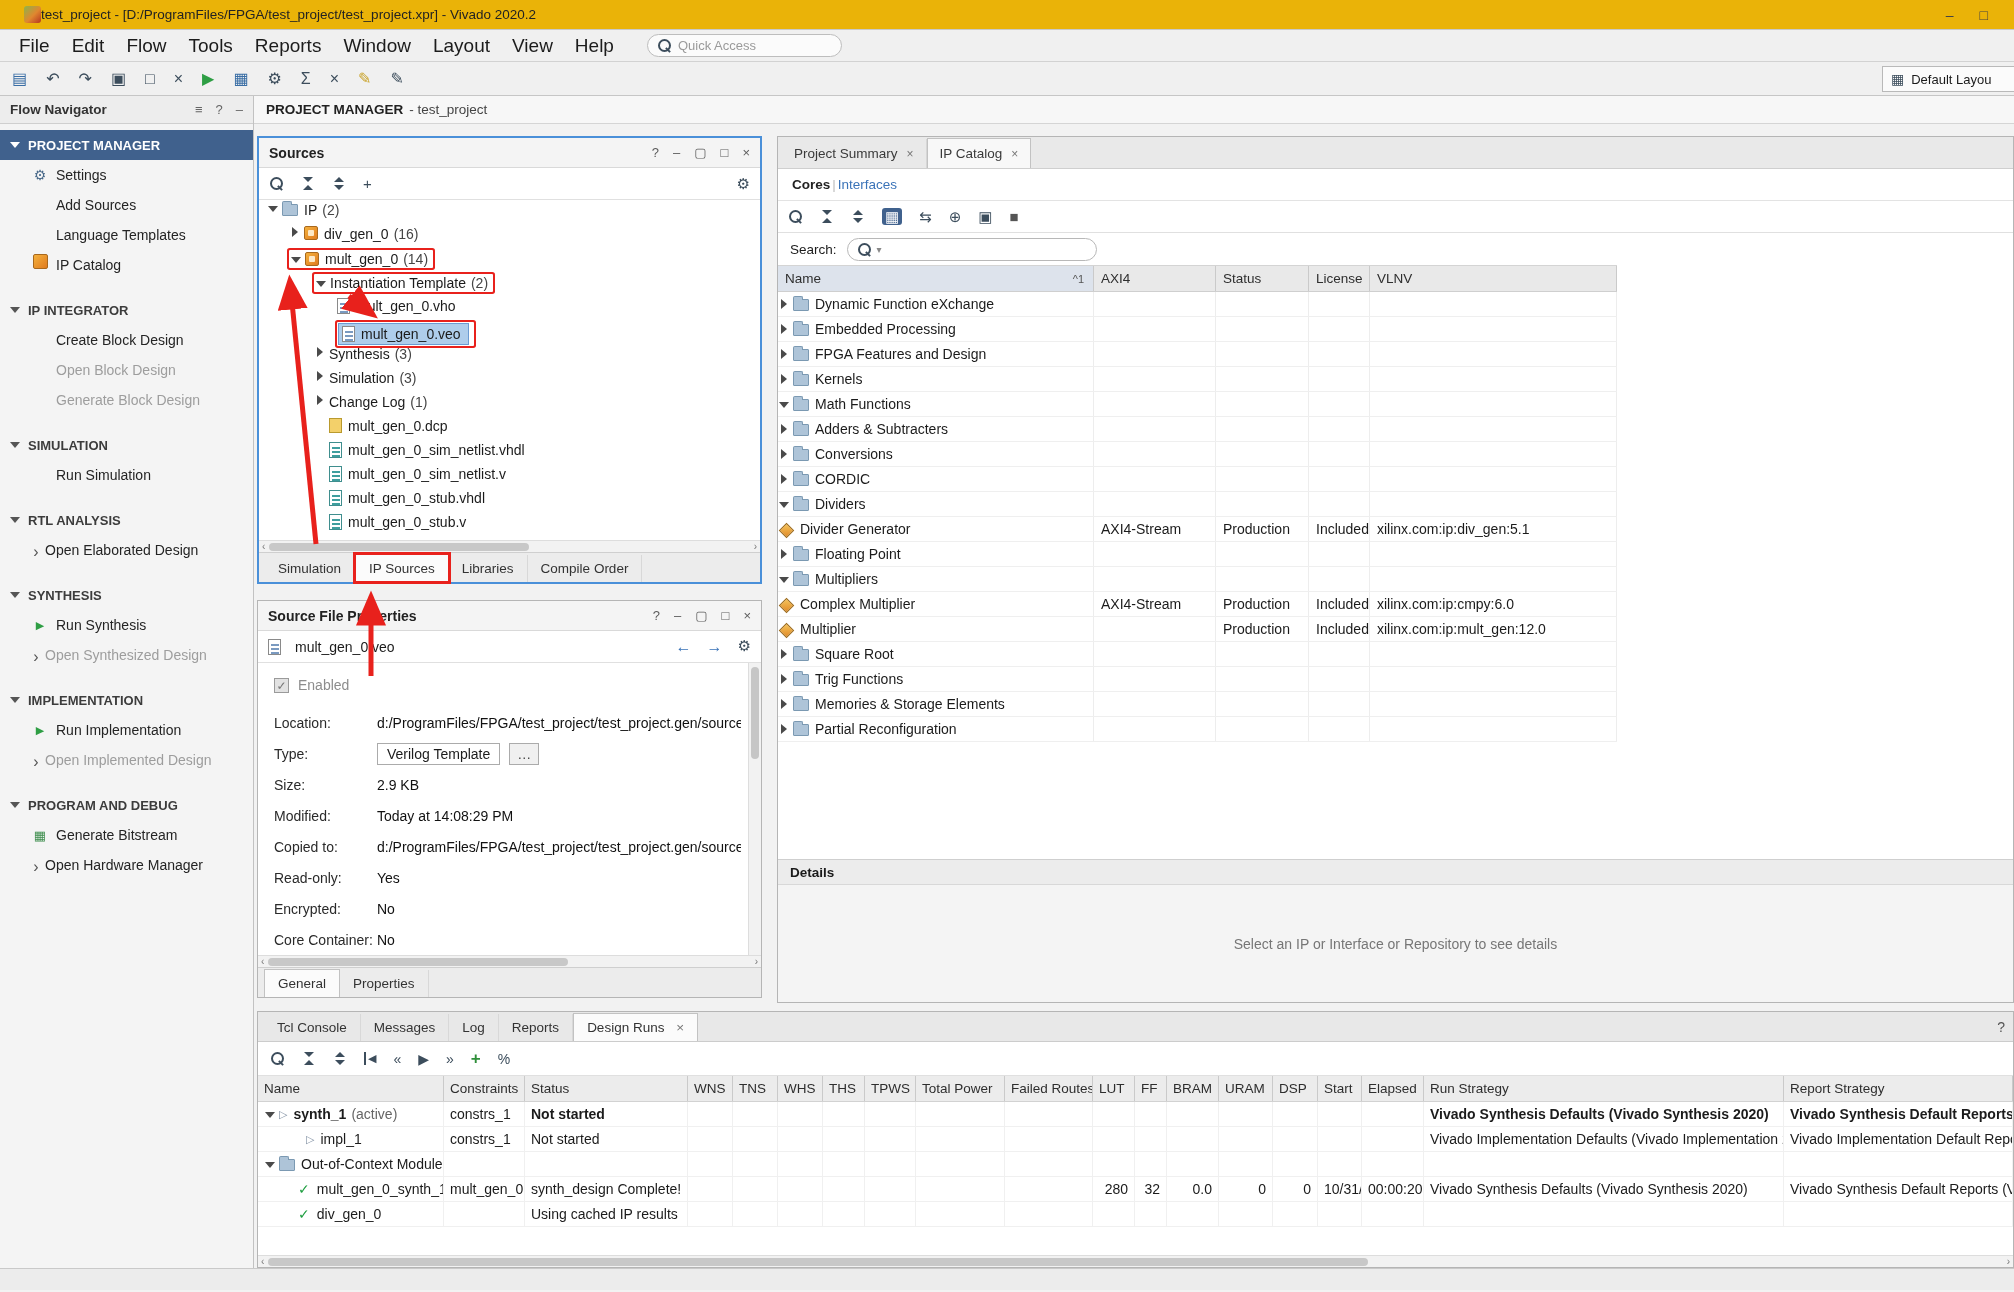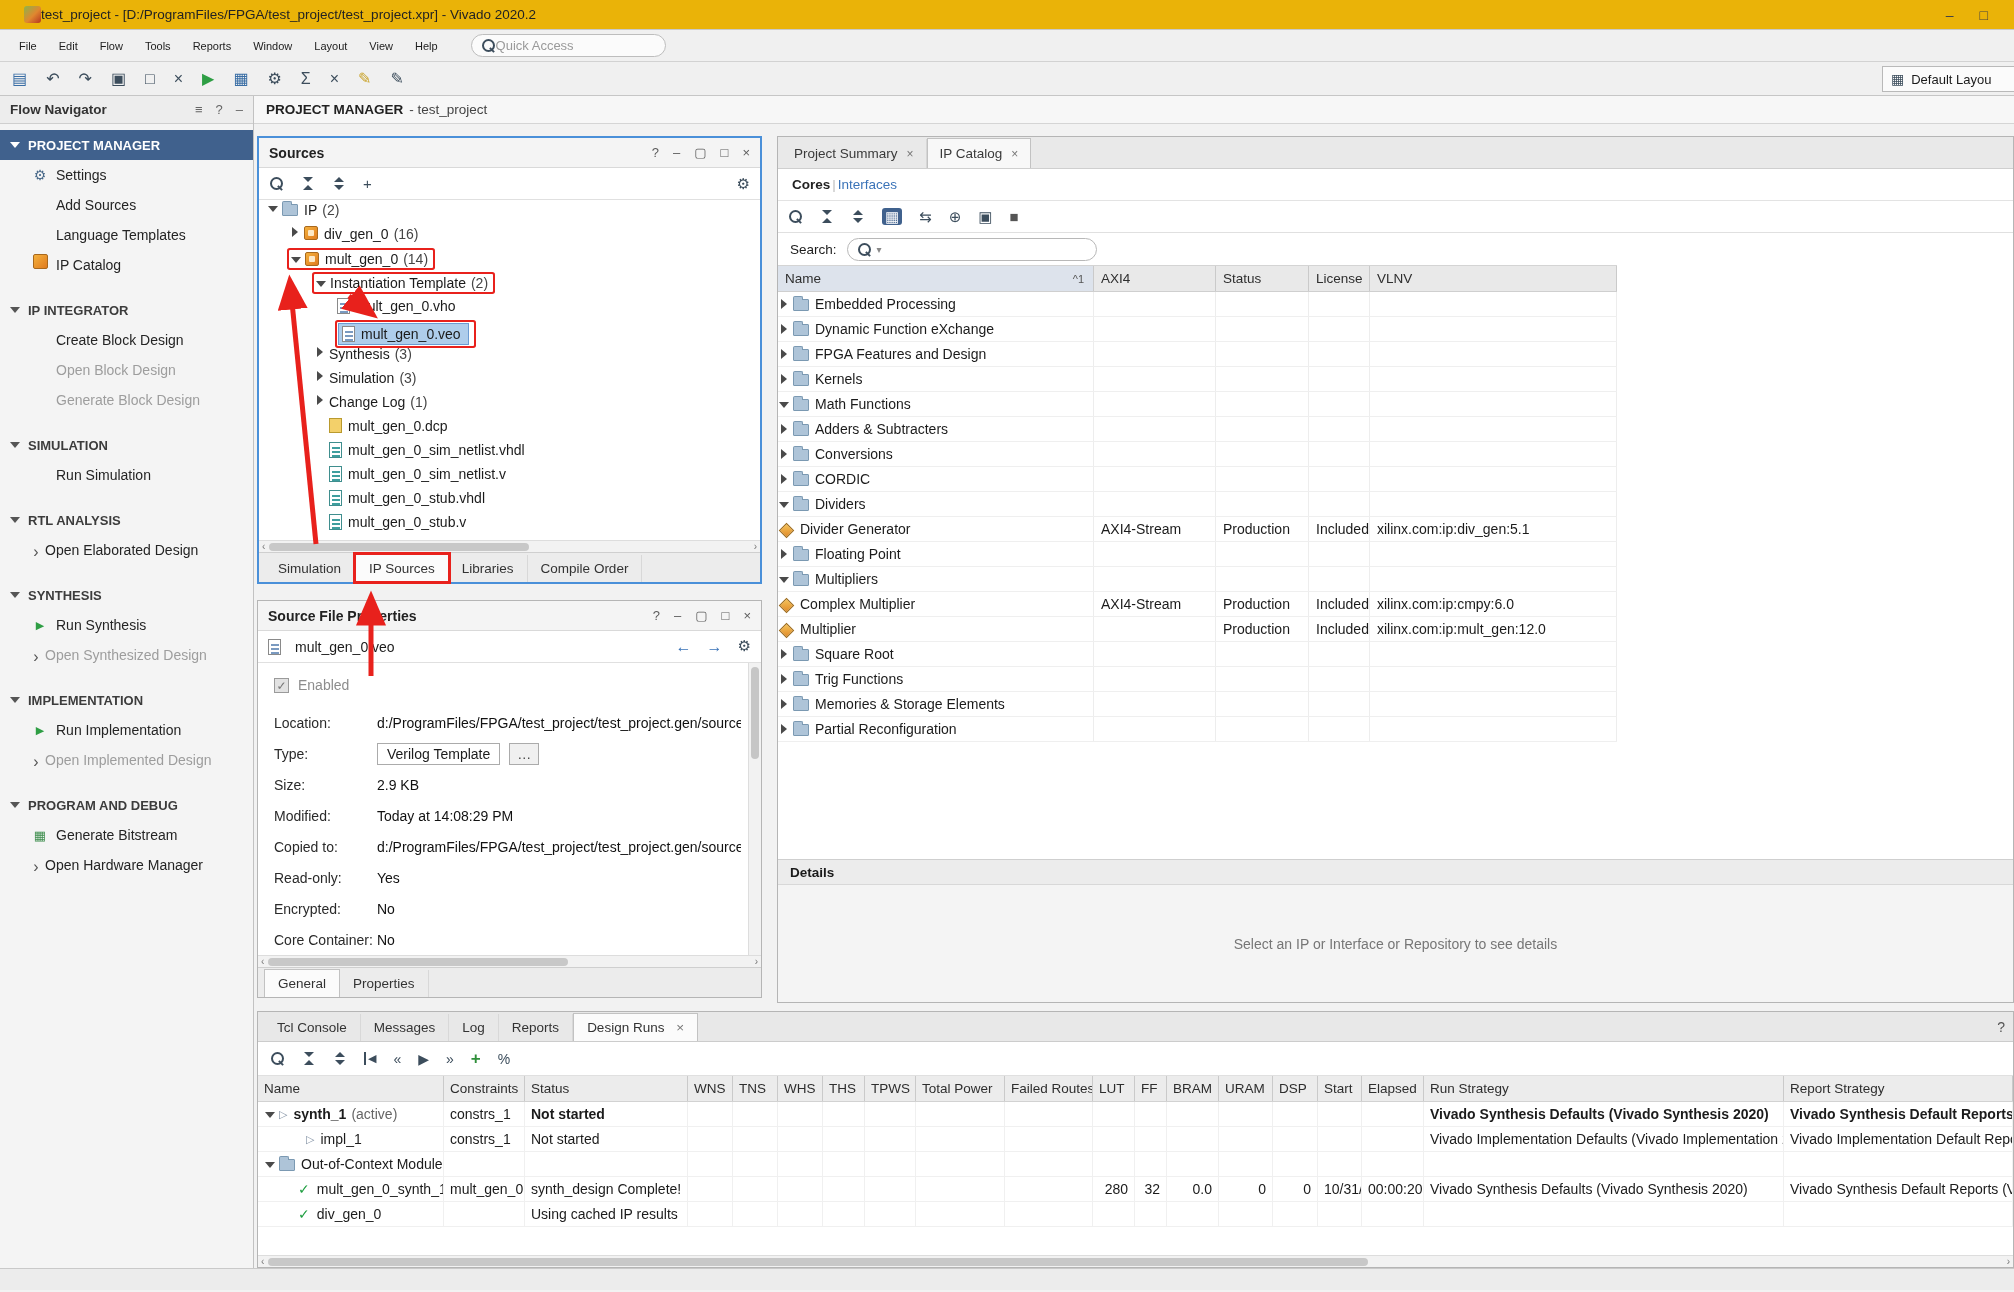--- a/index.html
+++ b/index.html
@@ -7,22 +7,22 @@
   font-family:"Liberation Sans", sans-serif; font-size:14px; color:#1b1b1b; background:#f2f2f2; }
 
 
 .titlebar { height:30px; background:#eab308; border-bottom:1px solid #c9c9c9; display:flex; align-items:center; padding:0 24px; gap:0; }
 .app-logo { width:17px; height:17px; border-radius:3px; background:linear-gradient(135deg,#8cb54a 0%,#e0872f 55%,#b5341f 100%); flex:none; }
 .titlebar-text { font-size:13.5px; color:#222; }
 .win-controls { margin-left:auto; display:flex; gap:26px; color:#444; font-size:14px; padding-right:2px; }
 
 
 .menubar { height:32px; background:#f0f0f0; border-bottom:1px solid #d2d2d2; display:flex; align-items:center; padding:0 8px; }
-.menu-item { padding:5px 11px; font-size:11px; color:#1c1c1c; }
-.quick-access { margin-left:22px; width:195px; height:23px; border:1px solid #bdbdbd; border-radius:12px; background:#fbfbfb; display:flex; align-items:center; gap:0; padding:0 9px; color:#9a9a9a; font-size:13px; }
+.menu-item { padding:5px 11px; font-size:19px; color:#1c1c1c; }
+.quick-access { margin-left:22px; width:195px; height:23px; border:1px solid #bdbdbd; border-radius:12px; background:#fbfbfb; display:flex; align-items:center; gap:6px; padding:0 9px; color:#9a9a9a; font-size:13px; }
 
 
 .toolbar { height:34px; background:#f0f0f0; border-bottom:1px solid #c6c6c6; display:flex; align-items:center; padding:0 12px; gap:19px; position:relative; }
 .tb-icon { font-size:16px; color:#3c4d5c; line-height:1; }
 .tb-icon.green { color:#2e9e44; }
 .tb-icon.blue { color:#3a6ea5; }
 .tb-icon.yellow { color:#c9a227; }
 .layout-btn { position:absolute; right:-8px; top:4px; height:26px; width:140px; background:#fbfbfb; border:1px solid #b9b9b9; display:flex; align-items:center; gap:7px; padding:0 8px; font-size:13px; overflow:hidden; white-space:nowrap; }
 .layout-btn .tb-icon { font-size:14px; }
 
@@ -573,32 +573,32 @@
             <span class="hc c-axi">AXI4</span>
             <span class="hc c-status">Status</span>
             <span class="hc c-lic">License</span>
             <span class="hc c-vlnv">VLNV</span>
           </div>
           <div class="cat-rows">
             <div class="crow">
               <span class="cc name c-name cind1">
                   <span class="chev right"></span>
                   <span class="ticon folder"></span>
+                  <span>Dynamic Function eXchange</span>
+                </span>
+              <span class="cc c-axi"></span>
+                <span class="cc c-status"></span>
+                <span class="cc c-lic"></span>
+                <span class="cc c-vlnv"></span>
+            </div>
+            <div class="crow">
+              <span class="cc name c-name cind1">
+                  <span class="chev right"></span>
+                  <span class="ticon folder"></span>
                   <span>Embedded Processing</span>
-                </span>
-              <span class="cc c-axi"></span>
-                <span class="cc c-status"></span>
-                <span class="cc c-lic"></span>
-                <span class="cc c-vlnv"></span>
-            </div>
-            <div class="crow">
-              <span class="cc name c-name cind1">
-                  <span class="chev right"></span>
-                  <span class="ticon folder"></span>
-                  <span>Dynamic Function eXchange</span>
                 </span>
               <span class="cc c-axi"></span>
                 <span class="cc c-status"></span>
                 <span class="cc c-lic"></span>
                 <span class="cc c-vlnv"></span>
             </div>
             <div class="crow">
               <span class="cc name c-name cind1">
                   <span class="chev right"></span>
                   <span class="ticon folder"></span>

